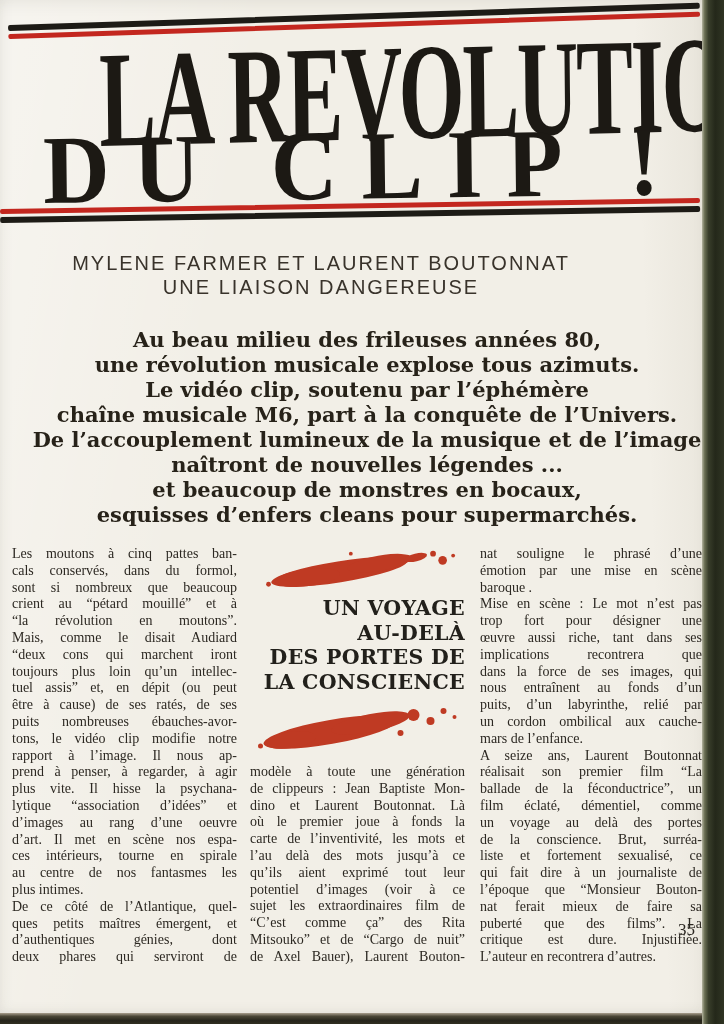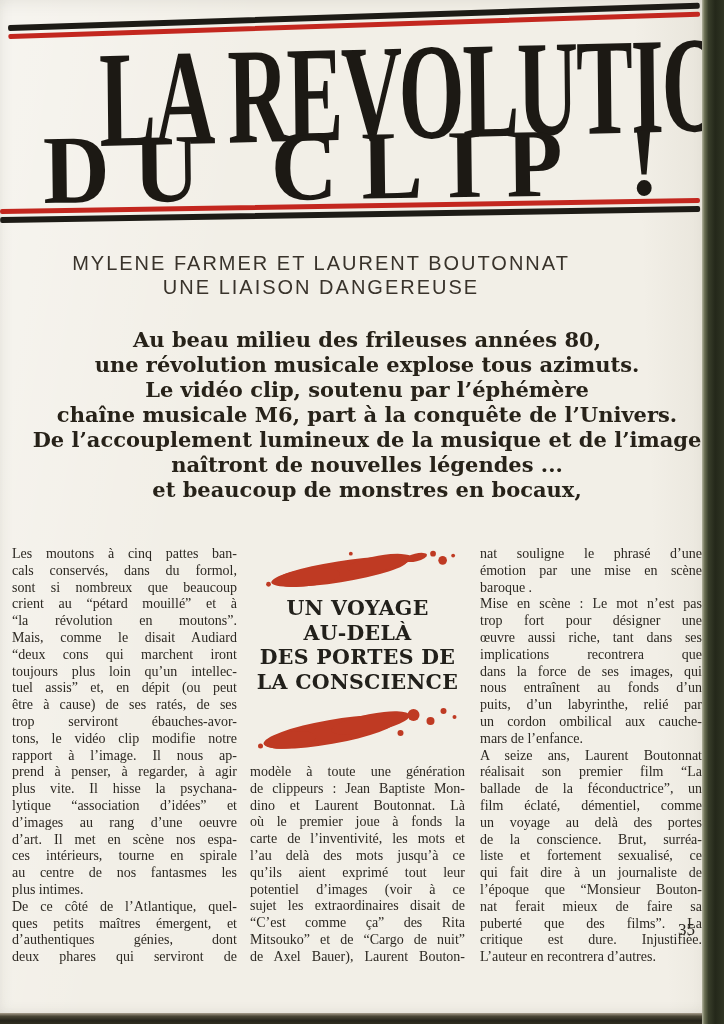--- a/index.html
+++ b/index.html
@@ -64,21 +64,21 @@
     font-family:"Liberation Serif",serif;font-size:14px;line-height:16.8px;height:16.8px;
     color:var(--body-ink);text-align:justify;text-align-last:justify;white-space:nowrap;
   }
   .col-line.end{text-align-last:left;}
   
   .brush{color:var(--brush-red);}
   .brush-top{height:44px;}
   .brush-bottom{margin-top:5px;height:52px;}
   .brush svg{display:block;width:100%;height:100%;}
   .pullquote{
-    margin-top:6px;text-align:center;
+    margin-top:6px;text-align:right;
     font-family:"DejaVu Serif",serif;font-weight:bold;font-size:20.5px;line-height:24.5px;
     letter-spacing:.3px;color:#22201b;
   }
   .col-body{margin-top:13px;}
   
   .page-number{
     position:absolute;left:678px;top:920px;
     font-family:"Liberation Serif",serif;font-size:17px;color:#2b2722;
   }
   
@@ -119,37 +119,38 @@
 
     <div class="intro">
 
     <div class="intro-line">Au beau milieu des frileuses années 80,</div>
         <div class="intro-line">une révolution musicale explose tous azimuts.</div>
         <div class="intro-line">Le vidéo clip, soutenu par l’éphémère</div>
         <div class="intro-line">chaîne musicale M6, part à la conquête de l’Univers.</div>
         <div class="intro-line">De l’accouplement lumineux de la musique et de l’image</div>
         <div class="intro-line">naîtront de nouvelles légendes ...</div>
         <div class="intro-line">et beaucoup de monstres en bocaux,</div>
+        <div class="intro-line">esquisses d’enfers cleans pour supermarchés.</div>
       </div>
 
     <div class="columns">
 
       <div class="col-left">
 
       <div class="col-line">Les moutons à cinq pattes ban-</div>
           <div class="col-line">cals conservés, dans du formol,</div>
           <div class="col-line">sont si nombreux que beaucoup</div>
           <div class="col-line">crient au “pétard mouillé” et à</div>
           <div class="col-line">“la révolution en moutons”.</div>
           <div class="col-line">Mais, comme le disait Audiard</div>
           <div class="col-line">“deux cons qui marchent iront</div>
           <div class="col-line">toujours plus loin qu’un intellec-</div>
           <div class="col-line">tuel assis” et, en dépit (ou peut</div>
           <div class="col-line">être à cause) de ses ratés, de ses</div>
-          <div class="col-line">trop serviront ébauches-avor-</div>
+          <div class="col-line">puits nombreuses ébauches-avor-</div>
           <div class="col-line">tons, le vidéo clip modifie notre</div>
           <div class="col-line">rapport à l’image. Il nous ap-</div>
           <div class="col-line">prend à penser, à regarder, à agir</div>
           <div class="col-line">plus vite. Il hisse la psychana-</div>
           <div class="col-line">lytique “association d’idées” et</div>
           <div class="col-line">d’images au rang d’une oeuvre</div>
           <div class="col-line">d’art. Il met en scène nos espa-</div>
           <div class="col-line">ces intérieurs, tourne en spirale</div>
           <div class="col-line">au centre de nos fantasmes les</div>
           <div class="col-line end">plus intimes.</div>
@@ -196,21 +197,21 @@
         <div class="col-body">
 
         <div class="col-line">modèle à toute une génération</div>
             <div class="col-line">de clippeurs : Jean Baptiste Mon-</div>
             <div class="col-line">dino et Laurent Boutonnat. Là</div>
             <div class="col-line">où le premier joue à fonds la</div>
             <div class="col-line">carte de l’inventivité, les mots et</div>
             <div class="col-line">l’au delà des mots jusqu’à ce</div>
             <div class="col-line">qu’ils aient exprimé tout leur</div>
             <div class="col-line">potentiel d’images (voir à ce</div>
-            <div class="col-line">sujet les extraordinaires disait de</div>
+            <div class="col-line">sujet les extraordinaires film de</div>
             <div class="col-line">“C’est comme ça” des Rita</div>
             <div class="col-line">Mitsouko” et de “Cargo de nuit”</div>
             <div class="col-line">de Axel Bauer), Laurent Bouton-</div>
           </div>
       </div>
 
       <div class="col-right">
 
       <div class="col-line">nat souligne le phrasé d’une</div>
           <div class="col-line">émotion par une mise en scène</div>

